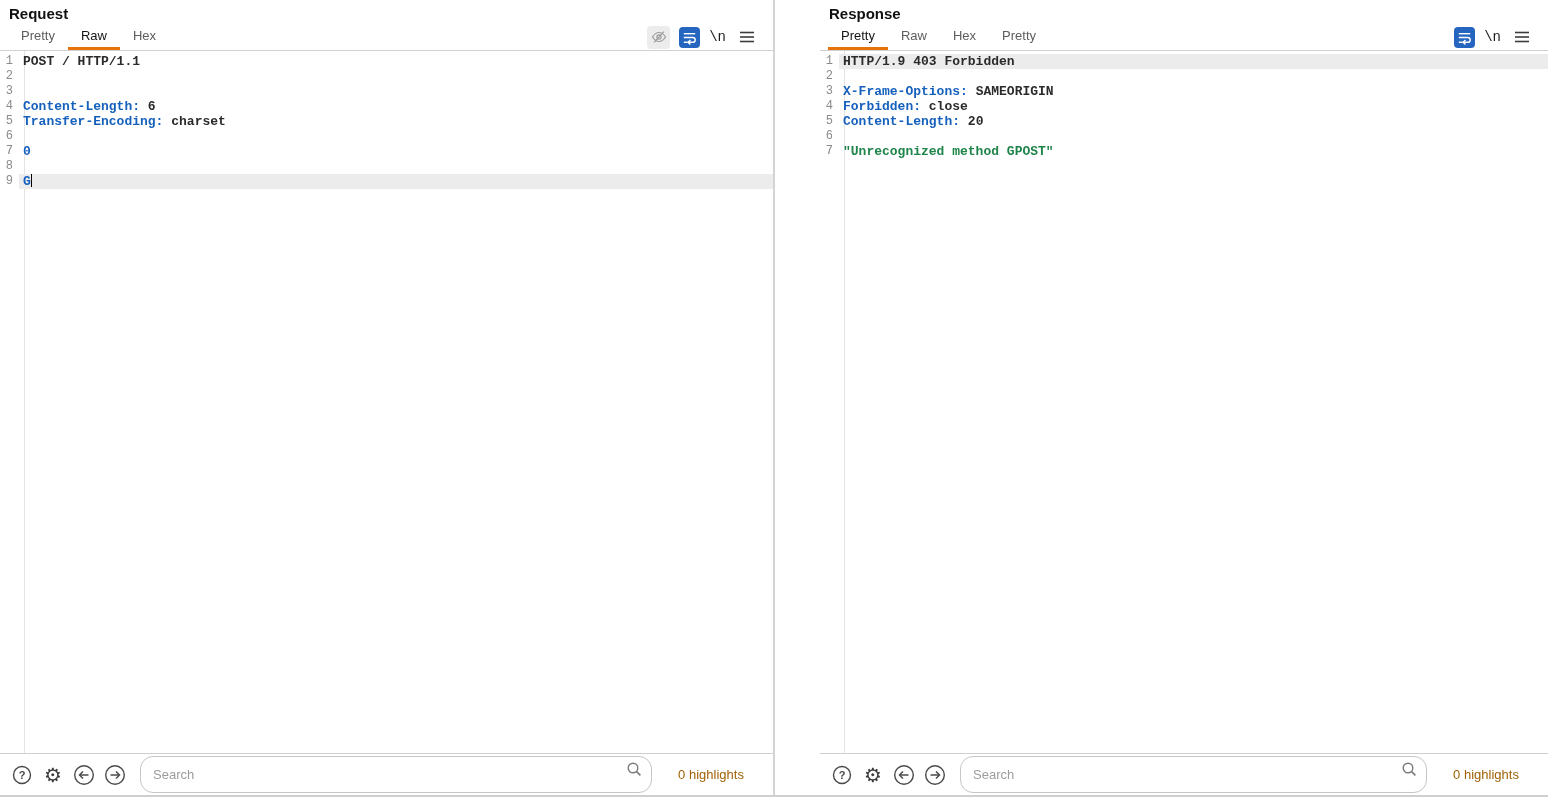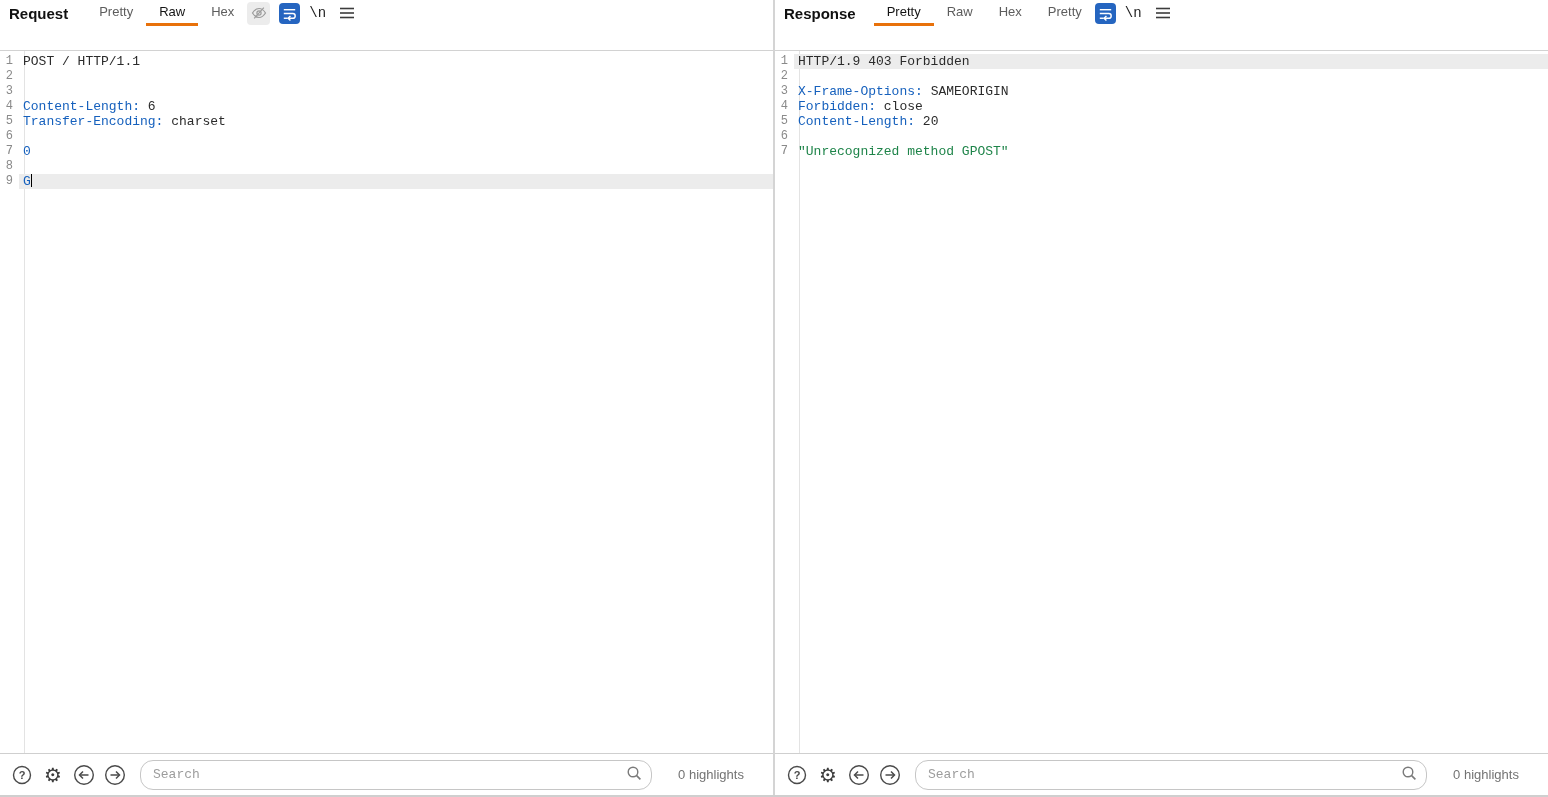--- a/index.html
+++ b/index.html
@@ -1,63 +1,63 @@
 <!DOCTYPE html>
 <html style="--accent-orange: #E8710A; --accent-blue: #2565C0; --header-name: #1560BD; --token-number: #1560BD; --token-string: #1E8449; --text-plain: #2B2B2B; --line-number: #8A8A8A; --line-highlight: #ECECEC;"><head>
 <meta charset="utf-8">
 <style>
   * { box-sizing: border-box; margin: 0; padding: 0; }
   html, body { width: 1548px; height: 797px; overflow: hidden; background: #fff;
     font-family: "Liberation Sans", sans-serif; }
   .app { display: flex; width: 1548px; height: 797px; border-bottom: 2px solid #cfcfcf; }
   .panel { display: flex; flex-direction: column; background: #fff; min-width: 0; }
   .panel.left  { width: 775px; border-right: 2px solid #d4d4d4; }
-  .panel.right { flex: 1; }
+  .panel.right { flex: 1; margin-left: 45px; }
 
   
-  .panel-head { height: 51px; border-bottom: 1px solid #d2d2d2; display: flex; }
+  .panel-head { height: 51px; border-bottom: 1px solid #d2d2d2; display: flex; flex-direction: column; }
   .panel-title { font-size: 15px; font-weight: bold; color: #111; padding: 5px 0 0 9px; height: 24px; }
-  .tabbar { display: flex; align-items: stretch; height: 26px; padding: 0 18px; }
+  .tabbar { display: flex; align-items: stretch; height: 26px; padding: 0 8px; }
   .tabs { display: flex; align-items: stretch; }
   .tab { display: flex; align-items: center; padding: 0 13px; font-size: 13px; color: #5d5d5d;
     border-bottom: 3px solid transparent; cursor: default; }
   .tab.sel { color: #141414; border-bottom-color: var(--accent-orange); }
   .tabtools { margin-left: auto; display: flex; align-items: center; gap: 9px; padding-right: 6px; }
   .icbtn { display: inline-flex; align-items: center; justify-content: center; width: 24px; height: 24px; }
   .disabled-btn { background: #ececec; border-radius: 4px; width: 23px; height: 23px; }
   .wrapbtn { background: var(--accent-blue); border-radius: 4px; width: 21px; height: 21px; }
   .nl { font-family: "Liberation Mono", "DejaVu Sans Mono", monospace; font-size: 14px; color: #1c1c1c; }
 
   
   .editor { flex: 1; position: relative; overflow: hidden; background: #fff;
     font-family: "Liberation Mono", "DejaVu Sans Mono", monospace; font-size: 13px; line-height: 15px; }
   .gutter-rail { position: absolute; left: 0; top: 0; bottom: 0; width: 25px; border-right: 1px solid #e3e3e3; }
   .lines { position: relative; padding-top: 3px; }
   .line { display: flex; height: 15px; }
   .line.hl { background: var(--line-highlight); }
   .ln { flex: none; width: 19px; padding-right: 6px; text-align: right; color: var(--line-number);
     background: #fff; font-size: 12px; }
-  .code { white-space: pre; padding-left: 4px; color: var(--text-plain); }
+  .code { white-space: pre; padding-left: 4px; color: var(--text-plain); font-weight: bold; }
   .sg-plain { color: var(--text-plain); }
   .sg-name  { color: var(--header-name); }
   .sg-num   { color: var(--token-number); }
   .sg-str   { color: var(--token-string); }
   .caret { display: inline-block; width: 1.5px; height: 13px; background: #000; vertical-align: -2px; }
 
   
   .bottom-bar { height: 42px; border-top: 1px solid #cfcfcf; display: flex; align-items: center;
     gap: 7px; padding: 0 10px; background: #fff; }
   .gear { font-family: "DejaVu Sans", sans-serif; font-size: 20px; color: #3c3c3c; line-height: 1; }
   .searchbox { flex: 1; position: relative; margin-left: 6px; }
-  .search-input { width: 100%; height: 30px; border: 1px solid #c6c6c6; border-radius: 13px;
+  .search-input { width: 100%; height: 37px; border: 1px solid #c6c6c6; border-radius: 13px;
     padding: 0 32px 0 12px; font-size: 13px; color: #333; outline: none; background: #fff;
-    font-family: Liberation Mono, monospace; }
+    font-family: Liberation Sans, sans-serif; }
   .search-input::placeholder { color: #9c9c9c; }
   .maglass { position: absolute; right: 9px; top: 4px; }
-  .highlights { width: 104px; text-align: center; font-size: 13px; color: #737373; white-space: nowrap; }
+  .highlights { width: 104px; text-align: center; font-size: 13px; color: #a16207; white-space: nowrap; }
 </style>
 </head>
 <body>
 
 <div class="app">
 
   <section class="panel left">
     <div class="panel-head">
       <div class="panel-title">Request</div>
       <div class="tabbar">

